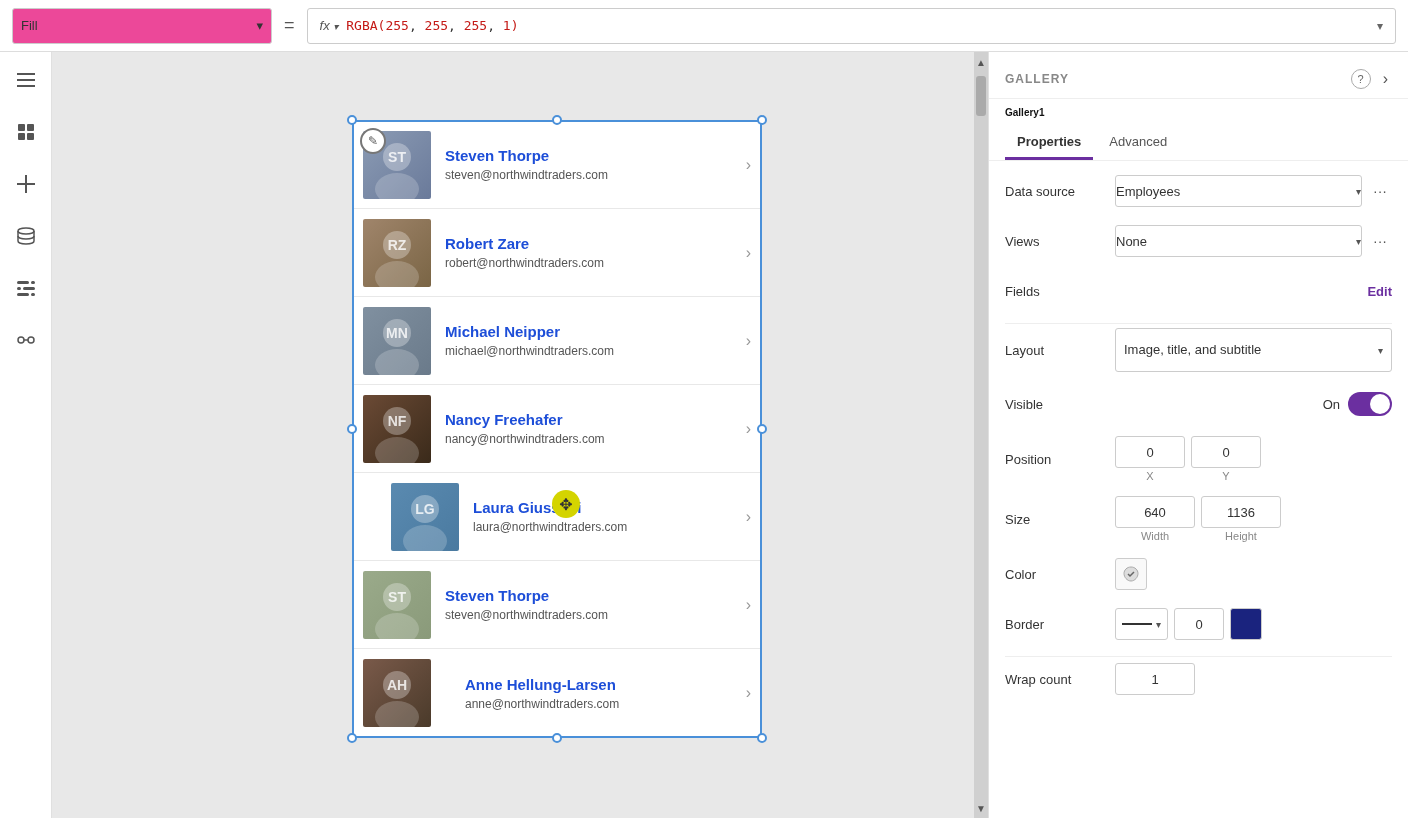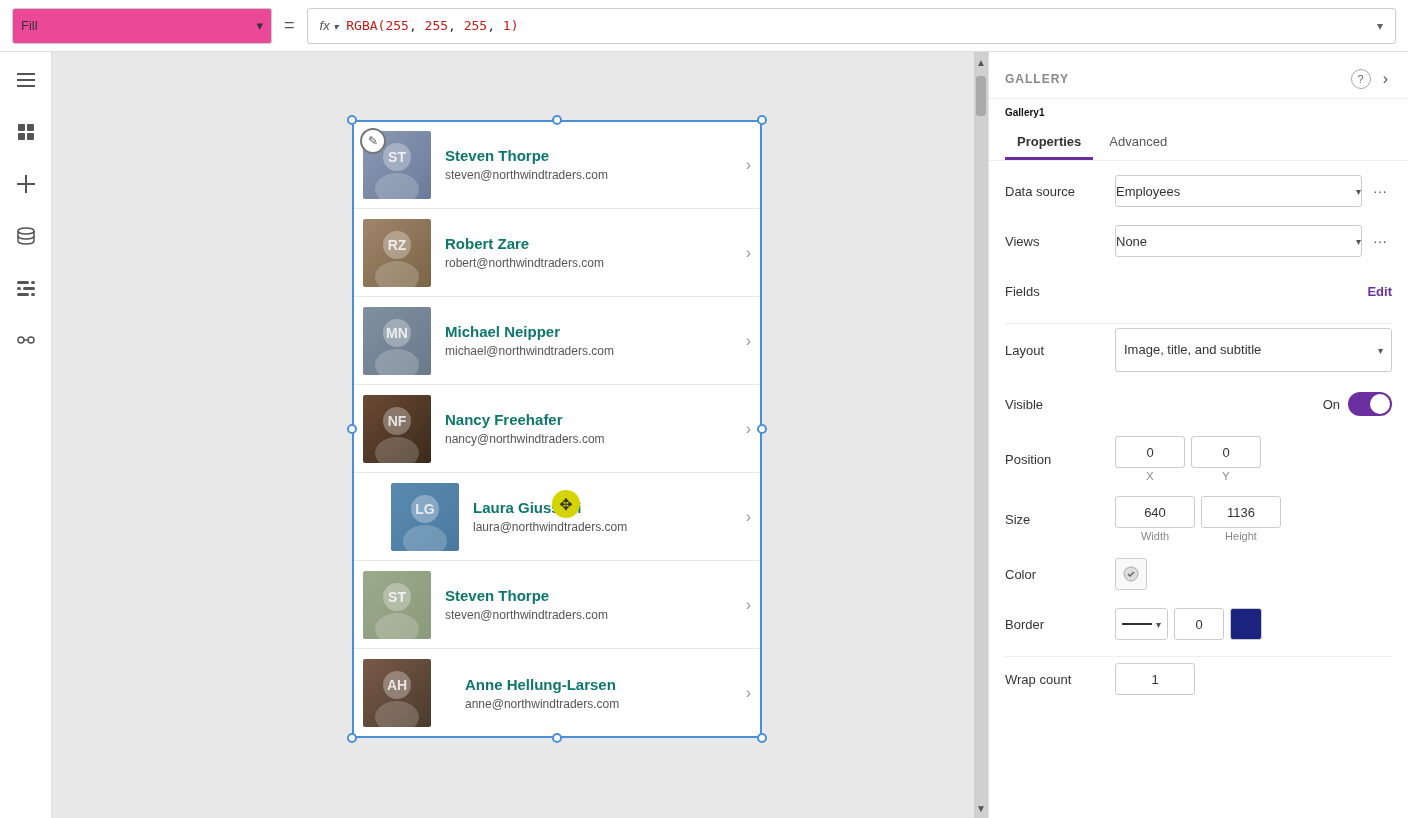--- a/index.html
+++ b/index.html
@@ -213,21 +213,21 @@
       align-items: center;
       justify-content: center;
     }
     .gallery-item-info {
       flex: 1;
       min-width: 0;
     }
     .gallery-item-name {
       font-size: 15px;
       font-weight: 600;
-      color: #0f766e;
+      color: #1d4ed8;
       margin-bottom: 4px;
     }
     .gallery-item-email {
       font-size: 12px;
       color: #555;
     }
     .gallery-item-arrow {
       font-size: 16px;
       color: #999;
       margin-left: 8px;

